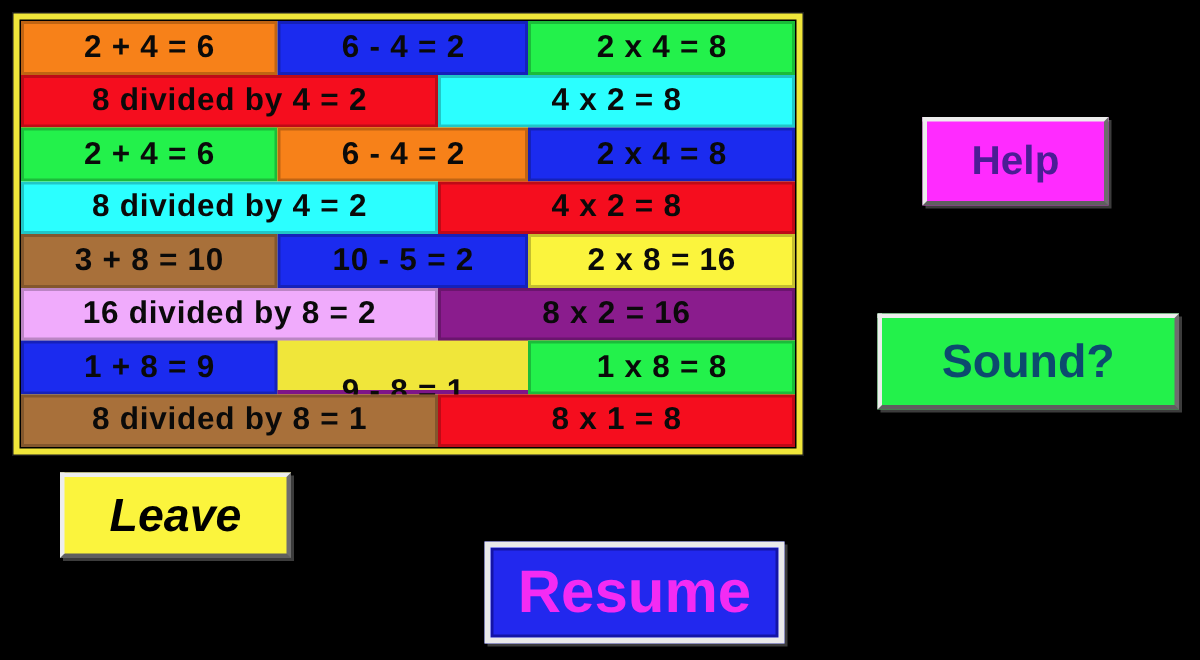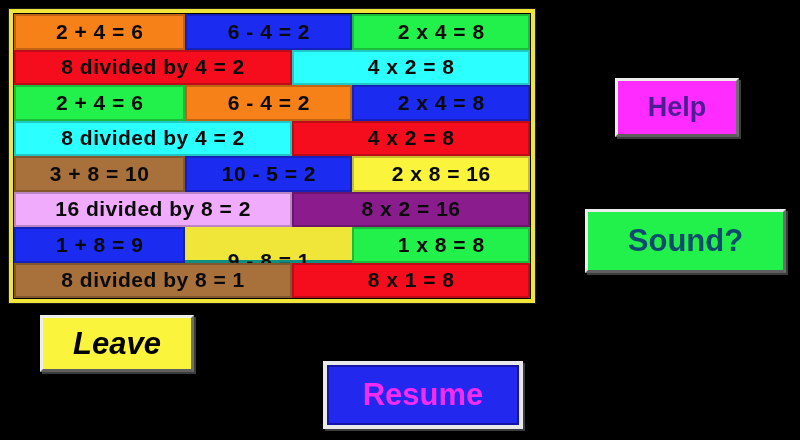--- a/index.html
+++ b/index.html
@@ -45,21 +45,21 @@
     border: 3px solid;
     border-color: #ededed #6e6e6e #5f5f5f #ededed;
     box-shadow: 2px 2px 0 0 #3c3c3c;
     cursor: pointer;
     white-space: nowrap;
   }
   .btn-help   { left: 615px; top: 78px;  width: 124px; height: 59px; font-size: 27px; }
   .btn-sound  { left: 585px; top: 209px; width: 201px; height: 64px; font-size: 31px; }
   .btn-leave  { left: 14px;  top: 315px; width: 154px; height: 57px; font-size: 31px; font-style: italic; margin-left: 26px; }
   .btn-resume {
-    left: 323px; top: 361px; width: 200px; height: 68px; font-size: 31px;
+    left: 323px; top: 361px; width: 200px; height: 68px; font-size: 40px;
     border: 4px solid #e9e9e9;
     box-shadow: inset 0 0 0 2px #1414a6, 2px 2px 0 0 #3c3c3c;
   }
 </style>
 </head>
 <body style="background: rgb(0, 0, 0);">
 
 <div class="panel" style="background: rgb(240, 230, 58);">
   <div class="board">
       <div class="row">
@@ -84,21 +84,21 @@
         <div class="cell" style="background: rgb(168, 112, 58); flex: 0 0 33.2%;">3 + 8 = 10</div>
         <div class="cell" style="background: rgb(27, 43, 239); flex: 0 0 32.4%;">10 - 5 = 2</div>
         <div class="cell" style="background: rgb(251, 244, 61); flex: 0 0 34.4%;">2 x 8 = 16</div>
       </div>
       <div class="row">
         <div class="cell" style="background: #f0abfc; flex: 0 0 53.9%;">16 divided by 8 = 2</div>
         <div class="cell" style="background: rgb(138, 28, 141); flex: 0 0 46.1%;">8 x 2 = 16</div>
       </div>
       <div class="row">
         <div class="cell" style="background: rgb(27, 43, 239); flex: 0 0 33.2%; text-align: center;">1 + 8 = 9</div>
-        <div class="cell" style="background: #14b8a6; flex: 0 0 32.4%; margin-top: 33px;">9 - 8 = 1</div>
+        <div class="cell" style="background: #a21caf; flex: 0 0 32.4%; margin-top: 33px;">9 - 8 = 1</div>
         <div class="cell" style="background: rgb(35, 241, 75); flex: 0 0 34.4%;">1 x 8 = 8</div>
       </div>
       <div class="row">
         <div class="cell" style="background: rgb(168, 112, 58); flex: 0 0 53.9%;">8 divided by 8 = 1</div>
         <div class="cell" style="background: rgb(245, 13, 30); flex: 0 0 46.1%;">8 x 1 = 8</div>
       </div>
     </div>
 </div>
 
 <div class="btn btn-help" style="background: rgb(255, 43, 255); color: #4c1d95;">Help</div>

